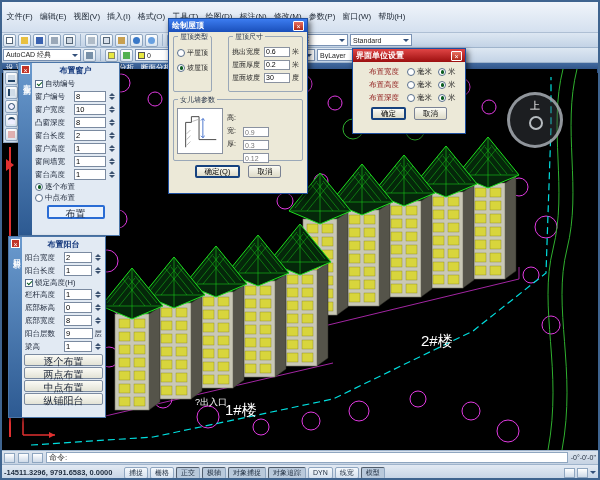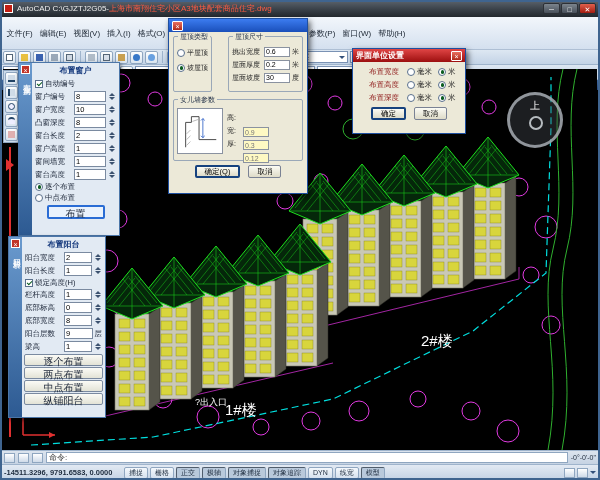--- a/index.html
+++ b/index.html
@@ -82,21 +82,21 @@
   .dtitle.red { background:linear-gradient(180deg,#e04545,#9c0f0f); }
   .dtitle .dt { flex:1; font-size:8px; font-weight:bold; color:#fff; white-space:nowrap; }
   .dx { width:11px; height:10px; background:linear-gradient(180deg,#e87060,#b02a1a); border:1px solid #fff;
     color:#fff; font-size:7px; line-height:10px; text-align:center; border-radius:1px; }
   .dbody { padding:4px 4px 3px; }
   .grp { border:1px solid #9aa8b8; border-radius:2px; position:relative; padding:8px 3px 3px; }
   .grp .leg { position:absolute; top:-5px; left:4px; background:#ece9d8; font-size:7px; color:#26344a; padding:0 2px; white-space:nowrap; }
   .drow { display:flex; align-items:center; gap:2px; height:13px; }
   .dlab { font-size:7px; color:#222; width:30px; flex:none; white-space:nowrap; }
   .din { width:26px; height:10px; font-size:7px; border:1px solid #8a92a0; background:#fff; padding:0 1px; font-family:inherit; }
-  .din[disabled] { background:#fef9c3; color:#777;margin-top:28px; }
+  .din[disabled] { background:#ffffff; color:#777;margin-top:28px; }
   .dunit { font-size:7px; color:#222; }
   .dbtns { display:flex; justify-content:center; gap:8px; margin-top:4px; }
   .dbtn { height:13px; font-size:7.5px; font-family:inherit; padding:0 8px;
     background:linear-gradient(180deg,#fbfbf4,#dedbc8); border:1px solid #7a8294; border-radius:2px; }
   .dbtn.def { border:2px solid #16427e; }
   .diagram { width:46px; height:46px; background:#fff; border:1px solid #8a92a0; flex:none; }
   .ulab { font-size:7.5px; color:#8a1010; width:36px; flex:none; white-space:nowrap; }
   .uopt { font-size:7.5px; color:#222; margin-right:4px; white-space:nowrap; }
 
   
@@ -118,29 +118,20 @@
     background:linear-gradient(180deg,#f4f8fc,#d6e1ee); border:1px solid #8fa6c0; border-radius:2px; }
   .sbtn.on { background:#b9c9db; border-style:inset; }
   .sright { margin-left:auto; display:flex; gap:2px; align-items:center; }
 </style>
 </head>
 <body>
 
 <div id="win">
   <div class="frame"></div>
 
-  <div class="titlebar">
-    <span class="appicon"></span>
-    <span class="ttl"><span>AutoCAD C:\GJZTJ2G05-</span><span class="hl">上海市南翔住宅小区A3地块配套商品住宅.dwg</span></span>
-    <span class="wbtns">
-      <span class="wb">─</span>
-      <span class="wb">□</span>
-      <span class="wb close">✕</span>
-    </span>
-  </div>
 
   <div class="menubar">
     <span class="mi">文件(F)</span>
     <span class="mi">编辑(E)</span>
     <span class="mi">视图(V)</span>
     <span class="mi">插入(I)</span>
     <span class="mi">格式(O)</span>
     <span class="mi">工具(T)</span>
     <span class="mi">绘图(D)</span>
     <span class="mi">标注(N)</span>
@@ -548,20 +539,21 @@
         </div>
       <button class="pbtn">逐个布置</button>
       <button class="pbtn">两点布置</button>
       <button class="pbtn">中点布置</button>
       <button class="pbtn">纵铺阳台</button>
     </div>
   </div>
 
   <div class="dlg" style="left:168px; top:18px; width:140px; height:176px; z-index:8;">
     <div class="dtitle">
+      <span class="dt">绘制屋顶</span>
       <span class="dx">×</span>
     </div>
     <div class="dbody">
       <div style="display:flex; gap:16px;">
         <div class="grp" style="width:54px; height:56px;">
           <span class="leg">屋顶类型</span>
           <div class="drow" style="height:15px;">
               <span class="rad"></span>
               <span class="dlab" style="width:auto">平屋顶</span>
             </div>

